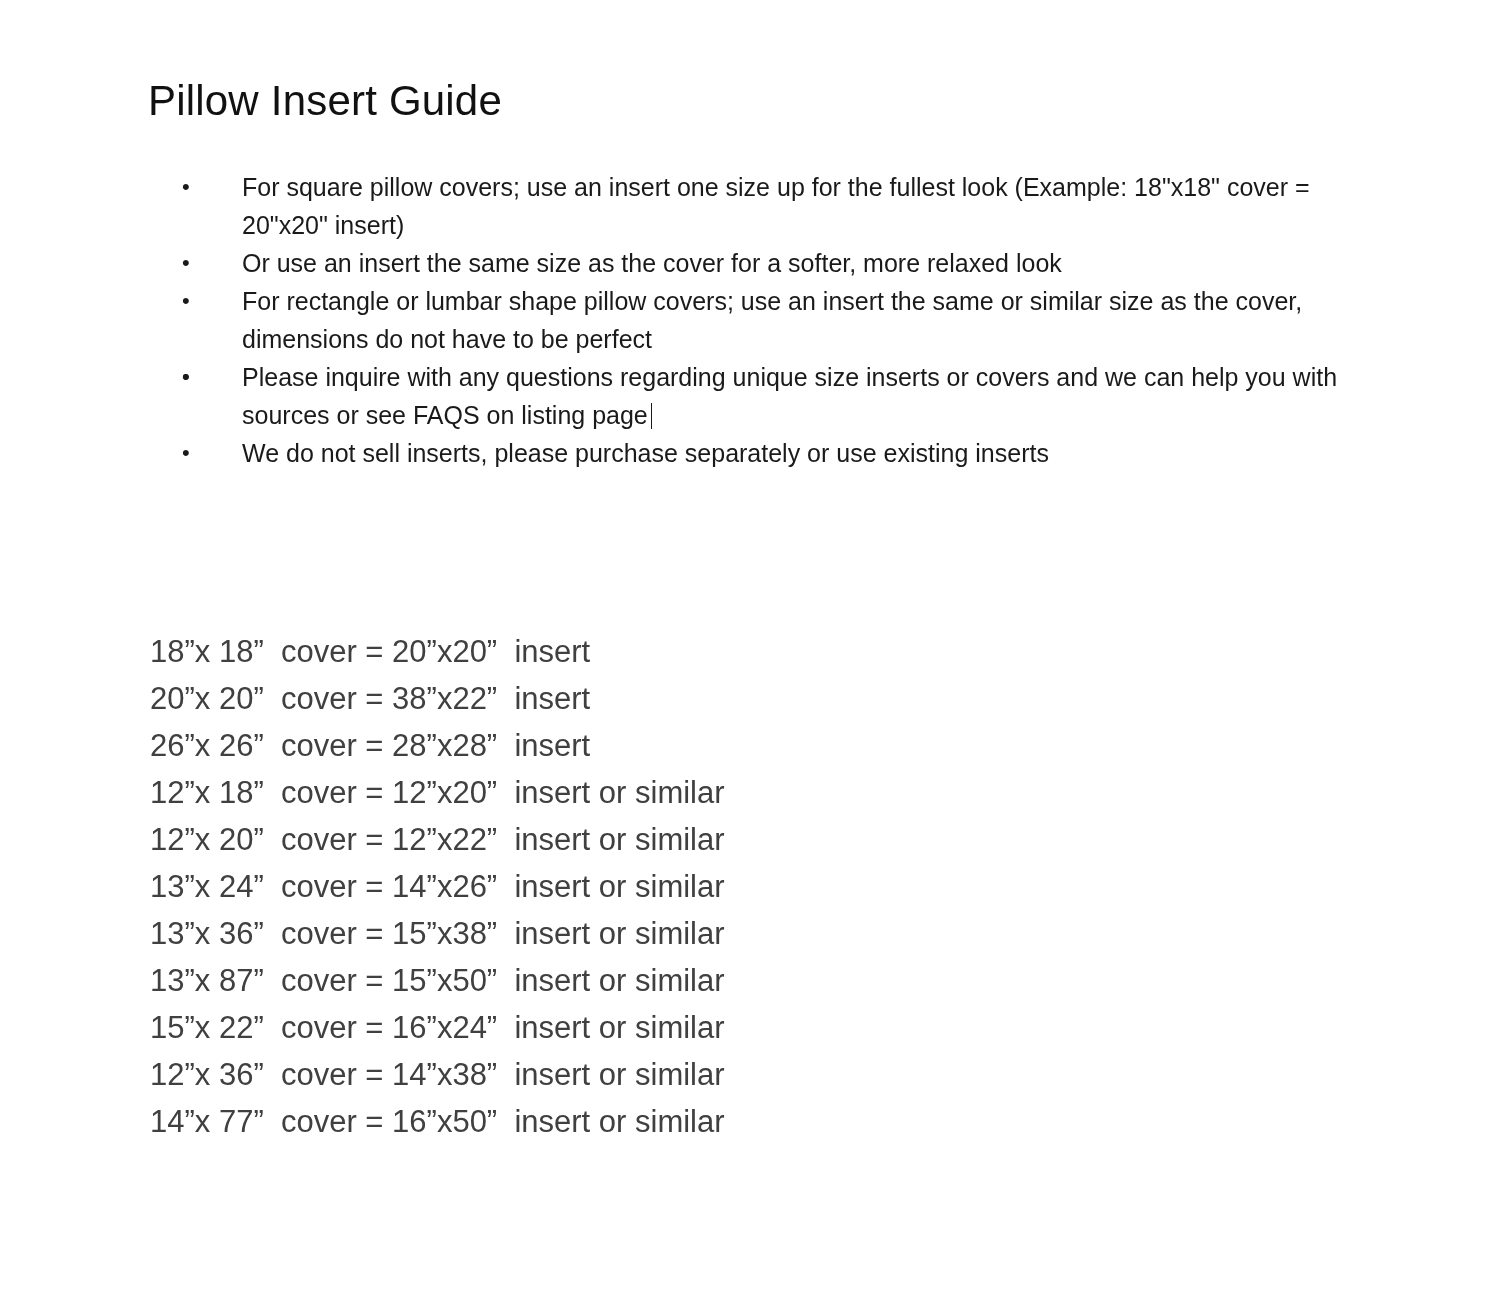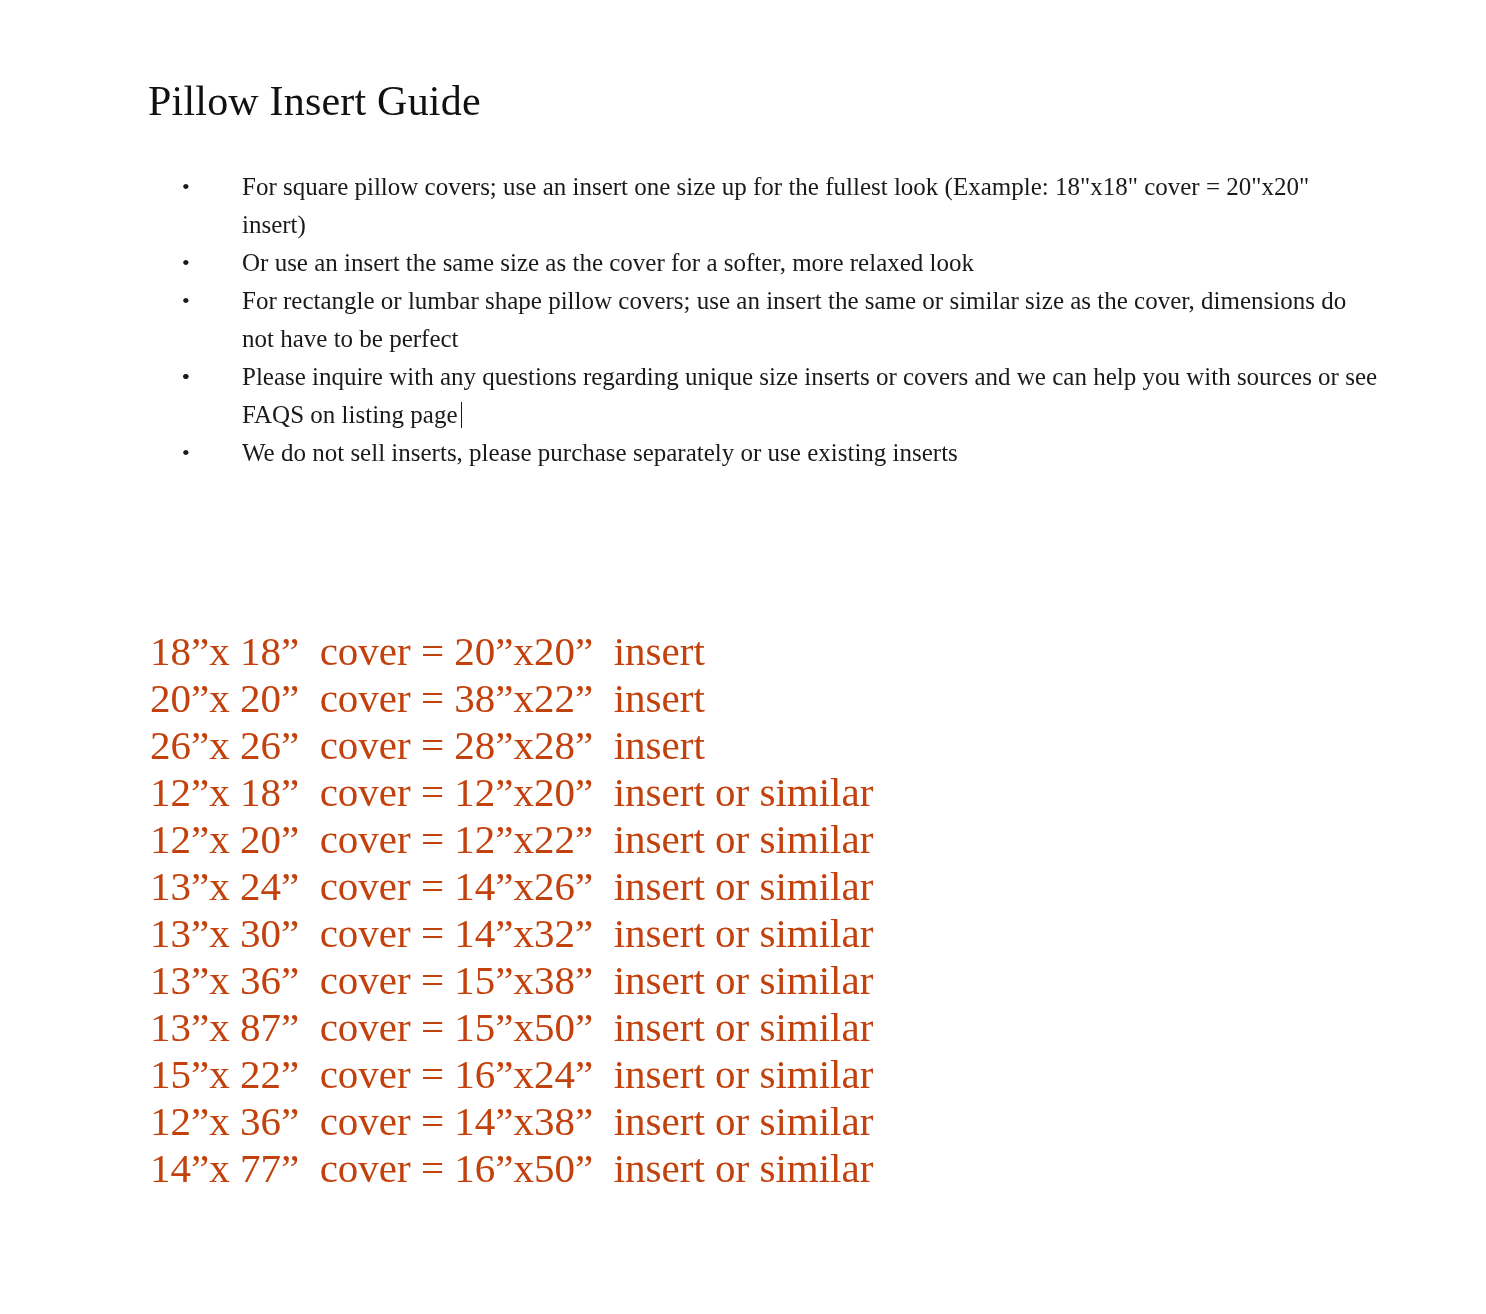--- a/index.html
+++ b/index.html
@@ -12,21 +12,20 @@
     height: 1314px;
     font-family: "Liberation Sans", sans-serif;
     color: #161616;
     overflow: hidden;
   }
   .page {
     position: relative;
     width: 1486px;
     height: 1314px;
     box-sizing: border-box;
-    font-family: Liberation Serif, serif;
   }
   .title {
     position: absolute;
     left: 148px;
     top: 48px;
     font-size: 42px;
     font-weight: 400;
     letter-spacing: 0.2px;
     color: #111111;
     line-height: 1.2;
@@ -64,23 +63,23 @@
     vertical-align: -5px;
     margin-left: 3px;
   }
   .size-list {
     position: absolute;
     left: 150px;
     top: 628px;
     width: 1200px;
   }
   .size-row {
-    font-size: 41px;
+    font-size: 31px;
     line-height: 47px;
-    color: #c2410c;
+    color: #404040;
     white-space: pre;
   }
 </style>
 </head>
 <body>
 
 <div class="page">
 
   <h1 class="title">Pillow Insert Guide</h1>
 
@@ -110,21 +109,20 @@
     </li>
   </ul>
 
   <div class="size-list">
     <div class="size-row">18”x 18”  cover = 20”x20”  insert</div>
     <div class="size-row">20”x 20”  cover = 38”x22”  insert</div>
     <div class="size-row">26”x 26”  cover = 28”x28”  insert</div>
     <div class="size-row">12”x 18”  cover = 12”x20”  insert or similar</div>
     <div class="size-row">12”x 20”  cover = 12”x22”  insert or similar</div>
     <div class="size-row">13”x 24”  cover = 14”x26”  insert or similar</div>
-    <div class="size-row">13”x 30”  cover = 14”x32”  insert or similar</div>
     <div class="size-row">13”x 36”  cover = 15”x38”  insert or similar</div>
     <div class="size-row">13”x 87”  cover = 15”x50”  insert or similar</div>
     <div class="size-row">15”x 22”  cover = 16”x24”  insert or similar</div>
     <div class="size-row">12”x 36”  cover = 14”x38”  insert or similar</div>
     <div class="size-row">14”x 77”  cover = 16”x50”  insert or similar</div>
   </div>
 
 </div>
 
 </body></html>

